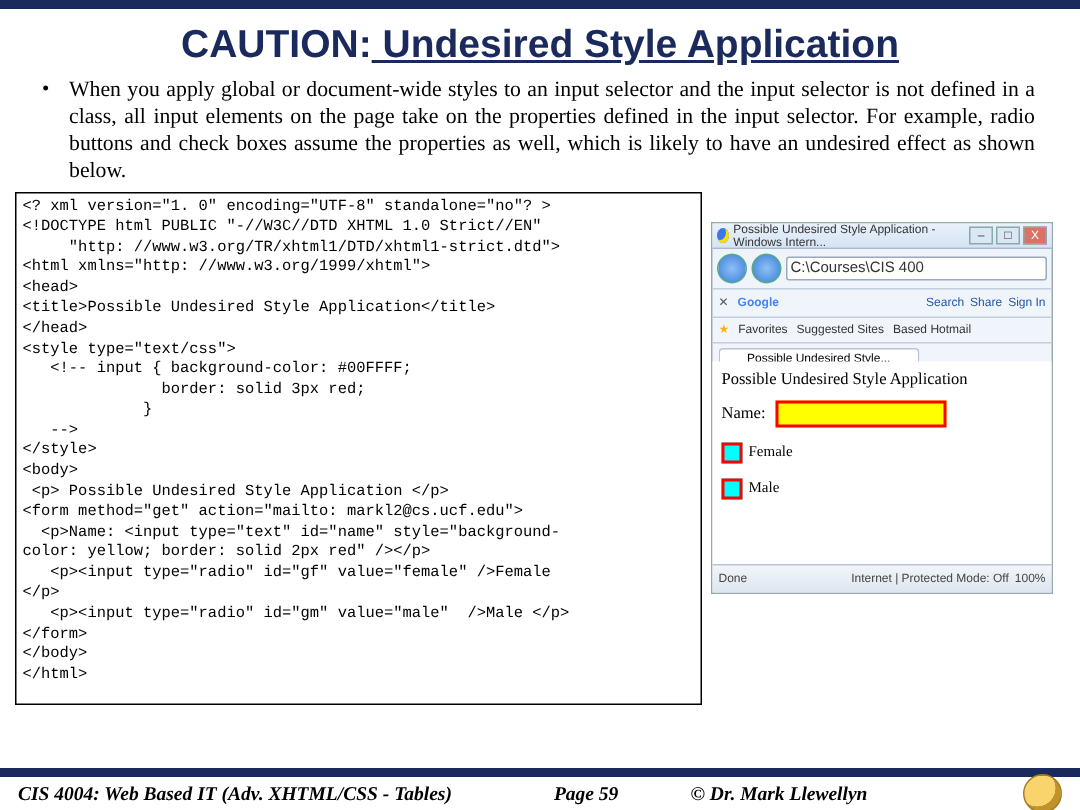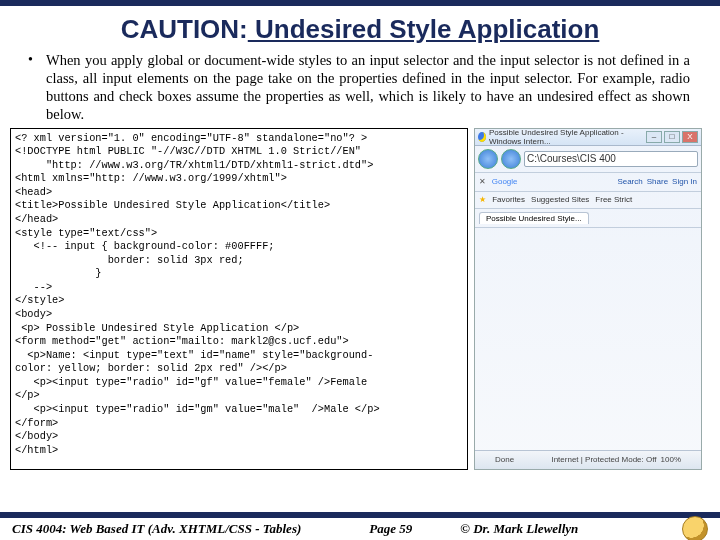--- a/index.html
+++ b/index.html
@@ -59,26 +59,27 @@
     line-height: 1.32;
     padding: 3px 4px;
     white-space: pre;
     width: 458px;
     height: 342px;
     box-sizing: border-box;
     overflow: hidden;
   }
   .browser-img {
     width: 228px;
-    height: 342px;
+    height: 248px;
     background: linear-gradient(#eef3fb, #f7f9fc);
     border: 1px solid #9aa;
     position: relative;
     box-sizing: border-box;
     font-size: 9px;
+    margin-top: 20px;
   }
   .br-titlebar {
     height: 16px;
     background: linear-gradient(#e9f1fb,#d5e4f5);
     border-bottom: 1px solid #a9b8cc;
     display: flex;
     align-items: center;
     padding: 0 3px;
     font-size: 8px;
     color: #333;
@@ -89,31 +90,31 @@
   .br-winbtns .close{background:#d9736a;color:#fff;}
   .br-nav {
     height: 22px;
     display:flex;align-items:center;padding:2px 3px;gap:3px;
     border-bottom:1px solid #c2cedd;
   }
   .br-navbtn{width:18px;height:18px;border-radius:50%;background:radial-gradient(#8fc0f7,#3a7dd6);border:1px solid #5a8;}
   .br-addr{flex:1;height:14px;background:#fff;border:1px solid #9ab;border-radius:2px;font-size:10px;padding:0 2px;line-height:14px;color:#333;}
   .br-toolbar{height:18px;display:flex;align-items:center;gap:4px;padding:0 4px;border-bottom:1px solid #c2cedd;font-size:8px;color:#25a;}
   .br-toolbar .x{color:#555;margin-right:2px;}
-  .br-toolbar .g{color:#4285f4;font-weight:normal;}
+  .br-toolbar .g{color:#4285f4;font-weight:bold;}
   .br-favbar{height:16px;display:flex;align-items:center;padding:0 4px;gap:6px;font-size:8px;color:#333;border-bottom:1px solid #c2cedd;}
   .br-favbar .star{color:#f7b500;}
   .br-tab{height:18px;display:flex;align-items:center;padding:0 4px;font-size:8px;border-bottom:1px solid #c2cedd;}
-  .br-tab .tabbox{background:#fff;border:1px solid #b8c4d4;border-bottom:none;padding:1px 6px;border-radius:3px 3px 0 0;}
+  .br-tab .tabbox{background:#fff;border:1px solid #b8c4d4;border-bottom:none;padding:1px 18px;border-radius:3px 3px 0 0;}
   .br-page{background:#fff;position:absolute;top:92px;left:0;right:0;bottom:18px;padding:6px;font-family:"Times New Roman",serif;font-size:11px;color:#000;}
   .br-page .ptitle{font-size:11px;margin-bottom:8px;}
   .br-page .namefield{display:inline-block;width:110px;height:14px;background:#ffff00;border:2px solid red;margin-left:4px;vertical-align:middle;}
   .br-radio-row{margin-top:10px;display:flex;align-items:center;gap:4px;font-size:10px;}
   .br-radio{width:10px;height:10px;border:2px solid red;background:#00ffff;border-radius:0;}
-  .br-status{position:absolute;left:0;right:0;bottom:0;height:18px;background:linear-gradient(#f2f5f9,#dde6f0);border-top:1px solid #b8c4d4;display:flex;align-items:center;padding:0 20px;font-size:8px;color:#444;gap:4px;}
+  .br-status{position:absolute;left:0;right:0;bottom:0;height:18px;background:linear-gradient(#f2f5f9,#dde6f0);border-top:1px solid #b8c4d4;display:flex;align-items:center;padding:0 4px;font-size:8px;color:#444;gap:4px;}
   .br-status .spacer{flex:1;}
   .footer {
     position: absolute;
     left: 0; right: 0; bottom: 0;
     height: 28px;
     border-top: 6px solid #1a2a5c;
     background: #fff;
     display: flex;
     align-items: center;
     font-family: "Times New Roman", serif;
@@ -195,24 +196,39 @@
         <span class="x">✕</span>
         <span class="g">Google</span>
         <span style="margin-left:auto">Search</span>
         <span>Share</span>
         <span>Sign In</span>
       </div>
       <div class="br-favbar">
         <span class="star">★</span>
         <span>Favorites</span>
         <span>Suggested Sites</span>
-        <span>Free Strict</span>
+        <span>Based Hotmail</span>
       </div>
       <div class="br-tab">
         <span class="tabbox">Possible Undesired Style...</span>
+      </div>
+      <div class="br-page">
+        <div class="ptitle">Possible Undesired Style Application</div>
+        <div>
+          <span>Name:</span>
+          <span class="namefield"></span>
+        </div>
+        <div class="br-radio-row">
+          <span class="br-radio"></span>
+          <span>Female</span>
+        </div>
+        <div class="br-radio-row">
+          <span class="br-radio"></span>
+          <span>Male</span>
+        </div>
       </div>
       <div class="br-status">
         <span>Done</span>
         <span class="spacer"></span>
         <span>Internet | Protected Mode: Off</span>
         <span>100%</span>
       </div>
     </div>
   </div>
 

